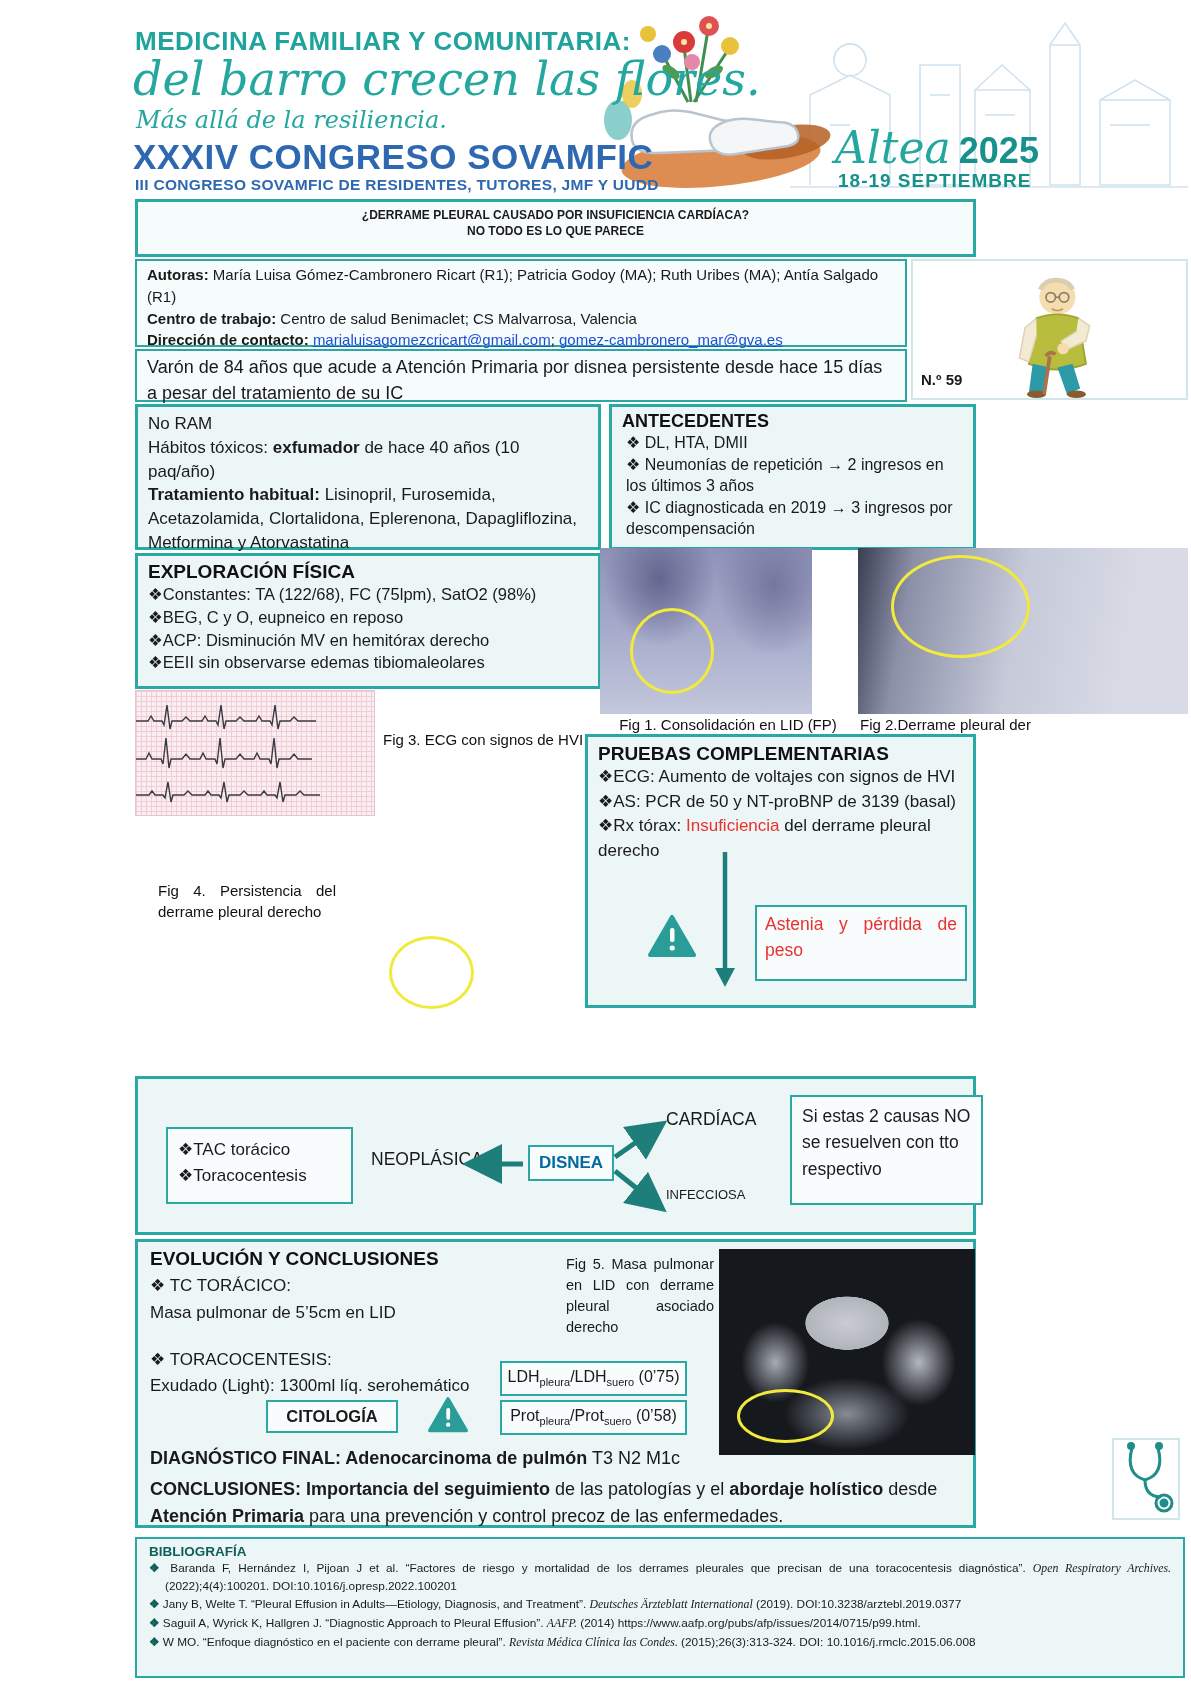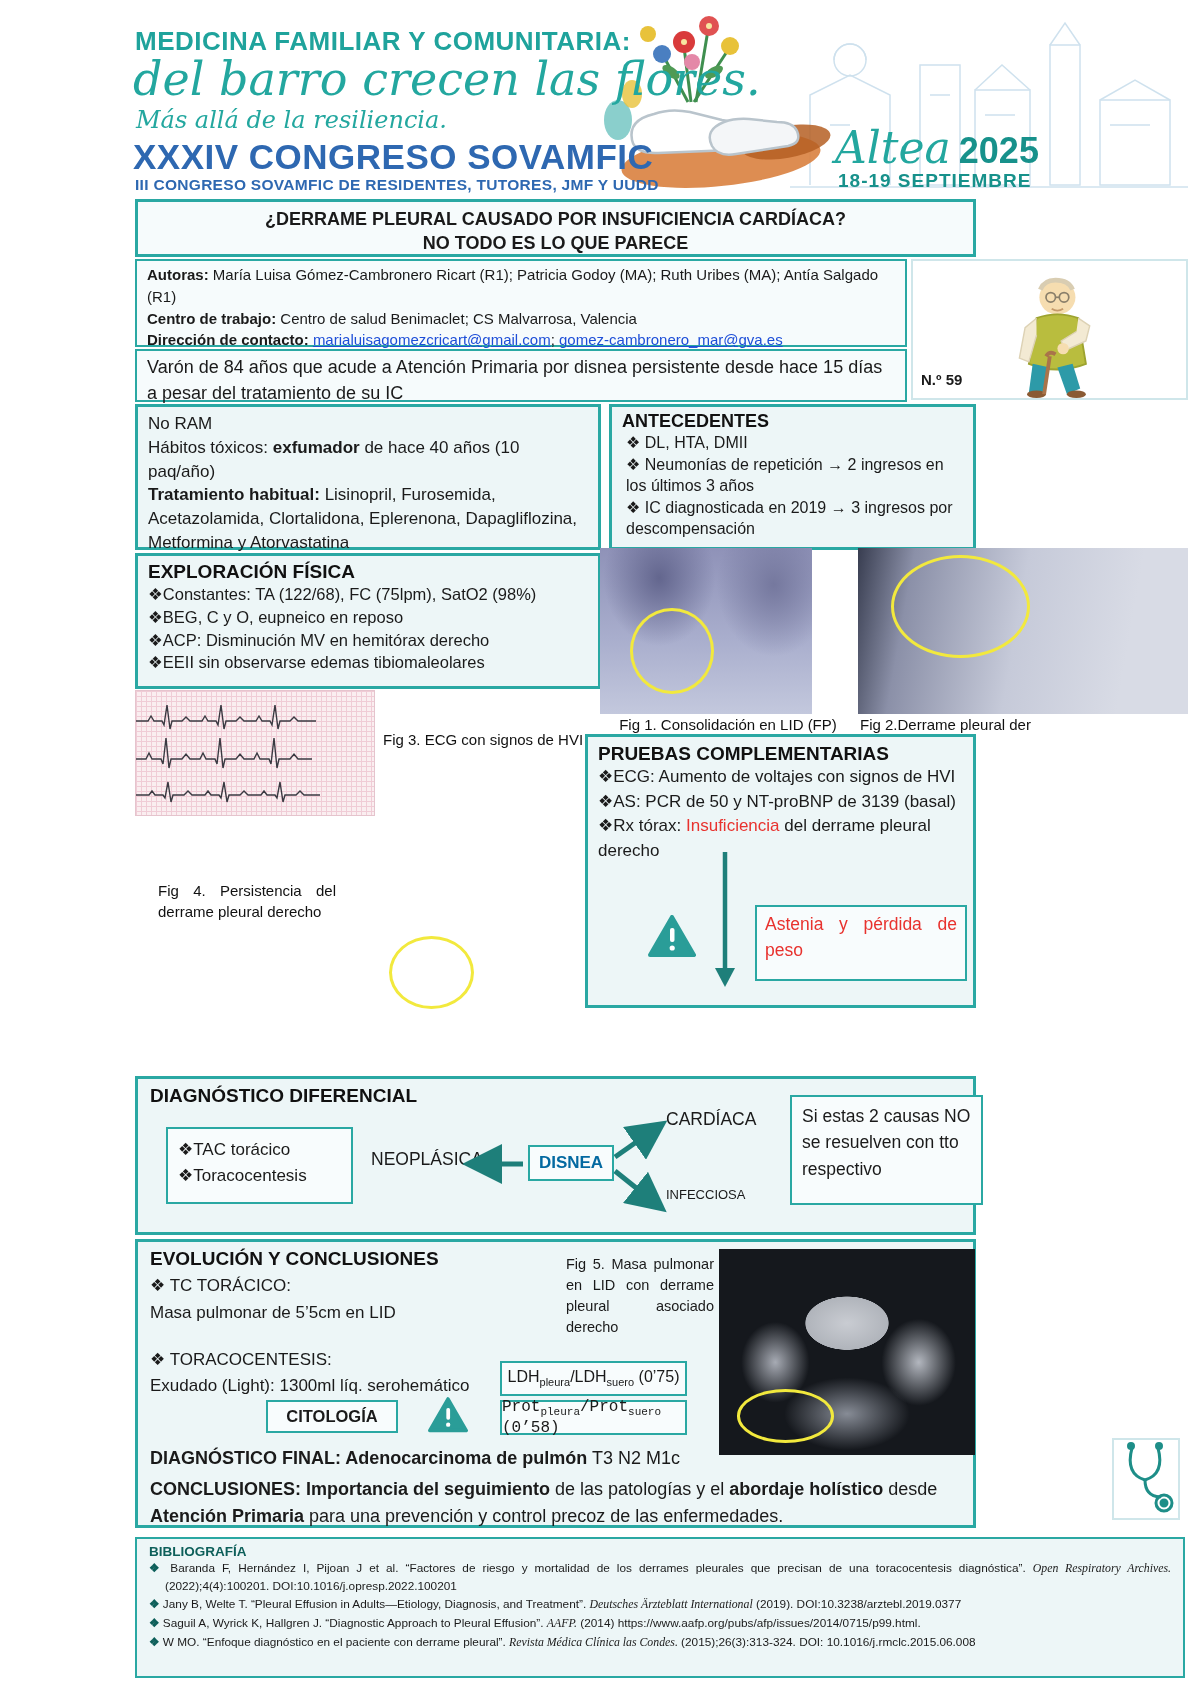--- a/index.html
+++ b/index.html
@@ -16,21 +16,21 @@
   .altea-script { font-family:"DejaVu Serif", serif; font-style:italic; font-size:44px; color:#23a79f; }
   .altea-year { font-size:36px; font-weight:800; color:#17918b; margin-left:8px; }
   .altea-dates { font-size:19px; font-weight:800; color:#17918b; letter-spacing:1px; }
 
   
   .tealbox { border:3px solid #2aa8a3; background:#f6fbfc; }
   .sectionbox { border:3px solid #2aa8a3; background:#edf6f7; }
   .innerbox { border:2px solid #2aa8a3; background:#f8fcfd; }
   .h-title { font-size:19px; font-weight:700; color:#111; }
 
-  .title-line { font-size:18px; font-weight:700; text-align:center; line-height:1.35; }
+  .title-line { font-size:12px; font-weight:700; text-align:center; line-height:1.35; }
   .meta-line { font-size:15px; line-height:1.45; }
   .meta-line b { font-weight:700; }
   a.mail { color:#1d4ed8; text-decoration:underline; cursor:pointer; }
 
   .case-text { font-size:18px; line-height:1.45; }
   .body-text { font-size:16.5px; line-height:1.46; }
   .bullet-item::before { content:"❖ "; }
   .bullet-tight::before { content:"❖"; }
   .red { color:#e8322e; }
 
@@ -250,21 +250,20 @@
       </svg>
     </div>
 
     <div class="abs innerbox" style="left:167px; top:168px; width:212px; height:76px; padding:4px 8px;">
       <div class="red" style="font-size:17.5px; line-height:1.5; text-align:justify;">Astenia y pérdida de peso</div>
     </div>
   </div>
 
 
   <div class="abs sectionbox" style="left:135px; top:1076px; width:841px; height:159px; padding:6px 12px;">
-    <div class="h-title">DIAGNÓSTICO DIFERENCIAL</div>
 
     <div class="abs innerbox" style="left:28px; top:48px; width:187px; height:77px; padding:8px 10px;">
       <div class="bullet-tight" style="font-size:17px; line-height:1.55;">TAC torácico</div>
       <div class="bullet-tight" style="font-size:17px; line-height:1.55;">Toracocentesis</div>
     </div>
 
     <div class="abs" style="left:233px; top:70px; font-size:17.5px;">NEOPLÁSICA</div>
 
     <div class="abs" style="left:325px; top:40px;">
       <svg width="210" height="120" viewBox="0 0 210 120">
@@ -309,21 +308,21 @@
         <path d="M24 2 L46 40 H2 Z" fill="#2a9d98" stroke="#2a9d98" stroke-linejoin="round" stroke-width="4"></path>
         <rect x="22" y="13" width="4.5" height="14" rx="2" fill="#ffffff"></rect>
         <circle cx="24.2" cy="33" r="2.6" fill="#ffffff"></circle>
       </svg>
     </div>
 
     <div class="abs innerbox" style="left:362px; top:119px; width:187px; height:35px; display:flex; align-items:center; justify-content:center;">
       <span style="font-size:16px;"><span>LDH</span><sub class="sub">pleura</sub><span>/LDH</span><sub class="sub">suero</sub><span> (0’75)</span></span>
     </div>
     <div class="abs innerbox" style="left:362px; top:158px; width:187px; height:35px; display:flex; align-items:center; justify-content:center;">
-      <span style="font-size:16px;font-family:Liberation Mono, monospace;"><span>Prot</span><sub class="sub">pleura</sub><span>/Prot</span><sub class="sub">suero</sub><span> (0’58)</span></span>
+      <span style="font-size:16px;"><span>Prot</span><sub class="sub">pleura</sub><span>/Prot</span><sub class="sub">suero</sub><span> (0’58)</span></span>
     </div>
 
     <div class="abs" style="left:428px; top:12px; width:148px; font-size:14.5px; line-height:1.45; text-align:justify;">Fig 5. Masa pulmonar en LID con derrame pleural asociado derecho</div>
 
     <div class="abs ct5" style="left:581px; top:7px; width:256px; height:206px;">
       <div class="ylw-ellipse" style="left:7%; bottom:6%; width:38%; height:26%;"></div>
     </div>
 
     <div class="abs" style="left:12px; top:206px; font-size:18px;"><b>DIAGNÓSTICO FINAL: Adenocarcinoma de pulmón</b><span> T3 N2 M1c</span></div>
 

